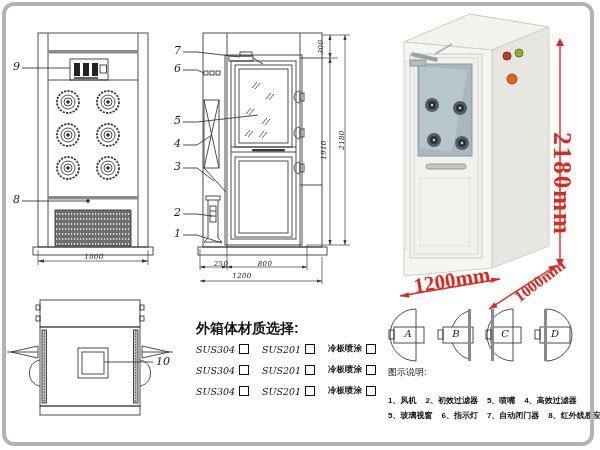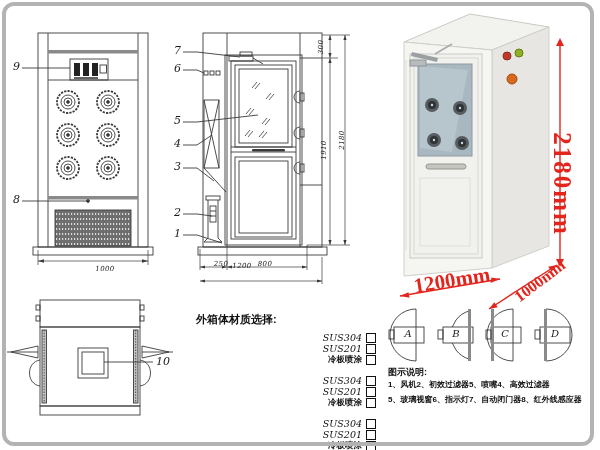--- a/index.html
+++ b/index.html
@@ -9,29 +9,29 @@
          border-radius:12px;pointer-events:none;}
   svg.art{position:absolute;left:0;top:0;}
   .callout{position:absolute;font:italic 11px "DejaVu Serif",serif;color:#1a1a1a;}
   .dim{position:absolute;font:italic 7px "DejaVu Serif",serif;color:#1a1a1a;letter-spacing:.4px;
        text-align:center;white-space:nowrap;}
   .rot90{transform:rotate(-90deg);transform-origin:center;}
   .red-dim{position:absolute;font-family:"Liberation Serif",serif;font-weight:bold;color:#e2261e;
            white-space:nowrap;text-align:center;}
   .door-letter{position:absolute;font:italic 10px "DejaVu Serif",serif;color:#1a1a1a;text-align:center;}
   .materials{position:absolute;left:196px;top:312px;width:180px;color:#111;}
-  .mat-label{font-weight:bold;font-size:11px;margin:0 0 5px 0;}
-  .mat-row{display:flex;align-items:flex-end;justify-content:space-between;margin:0 0 9px 0;flex-direction:column;}
+  .mat-label{font-weight:bold;font-size:14px;margin:8px 0 5px 0;}
+  .mat-row{display:flex;align-items:center;justify-content:space-between;margin:0 0 9px 0;}
   .mat-opt{display:flex;align-items:center;}
   .mat-opt .name{font:italic 9.5px "DejaVu Serif",serif;}
   .mat-opt .name.cn{font:bold 8.5px "Liberation Sans",sans-serif;}
   .checkbox{display:inline-block;width:8px;height:8px;border:1.5px solid #111;margin-left:4px;}
   .legend{position:absolute;left:388px;top:366px;width:204px;color:#111;}
-  .legend-title{font-weight:bold;font-size:9px;margin-bottom:0;}
-  .legend-row{display:flex;margin-bottom:4px;font-weight:bold;font-size:8px;white-space:nowrap;}
+  .legend-title{font-weight:normal;font-size:9px;margin-bottom:16px;}
+  .legend-row{display:flex;gap:9px;margin-bottom:4px;font-weight:bold;font-size:8px;white-space:nowrap;}
 </style>
 </head>
 <body>
 
 <div class="page">
 
   <svg class="art" width="600" height="450" viewBox="0 0 600 450">
 
     <g stroke="#3a3a3a" stroke-width="0.9" fill="none">
       <rect x="38" y="33" width="110" height="214"></rect>
@@ -338,36 +338,36 @@
         <path d="M546,309 A26,26 0 0 1 546,361"></path>
         <rect x="540" y="327" width="30" height="16" fill="#ffffff"></rect>
         <rect x="544" y="309" width="3" height="52" fill="#8a8a8a" stroke="none"></rect>
         <rect x="535" y="330" width="5" height="9"></rect>
       </g>
     </g>
   </svg>
 
   <span class="callout" style="left:13px;top:60px;">9</span>
   <span class="callout" style="left:13px;top:193px;">8</span>
-  <span class="dim" style="left:90px;top:253px;width:30px;margin-top:12px;">1000</span>
+  <span class="dim" style="left:79px;top:253px;width:30px;">1000</span>
 
   <span class="callout" style="left:174px;top:44px;">7</span>
   <span class="callout" style="left:174px;top:62px;">6</span>
   <span class="callout" style="left:174px;top:114px;">5</span>
   <span class="callout" style="left:174px;top:137px;">4</span>
   <span class="callout" style="left:174px;top:160px;">3</span>
   <span class="callout" style="left:174px;top:206px;">2</span>
   <span class="callout" style="left:174px;top:227px;">1</span>
 
   <span class="dim rot90" style="left:310px;top:43px;width:22px;">300</span>
   <span class="dim rot90" style="left:308px;top:146px;width:32px;">1910</span>
   <span class="dim rot90" style="left:326px;top:136px;width:32px;">2180</span>
   <span class="dim" style="left:202px;top:260px;width:22px;padding-left:8px;">250</span>
   <span class="dim" style="left:252px;top:260px;width:26px;">800</span>
-  <span class="dim" style="left:228px;top:262px;width:28px;">1200</span>
+  <span class="dim" style="left:228px;top:272px;width:28px;">1200</span>
 
   <span class="callout" style="left:156px;top:355px;">10</span>
 
   <span class="red-dim" style="left:487px;top:170px;width:150px;font-size:25px;letter-spacing:2px;transform:rotate(90deg);transform-origin:center;">2180mm</span>
   <span class="red-dim" style="left:404px;top:268px;width:96px;font-size:21px;transform:rotate(-9deg);transform-origin:center;">1200mm</span>
   <span class="red-dim" style="left:499px;top:272px;width:82px;font-size:16px;transform:rotate(-37deg);transform-origin:center;">1000mm</span>
 
   <span class="door-letter" style="left:402px;top:328px;width:12px;">A</span>
   <span class="door-letter" style="left:450px;top:328px;width:12px;">B</span>
   <span class="door-letter" style="left:499px;top:328px;width:12px;">C</span>

